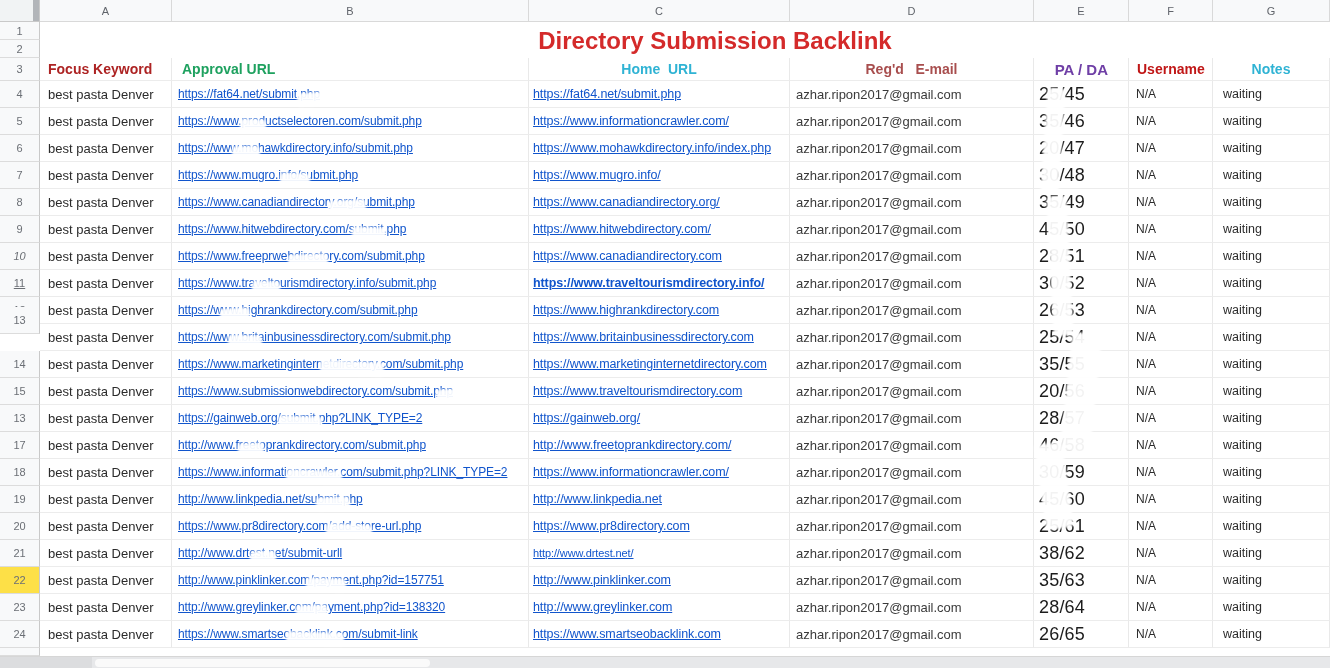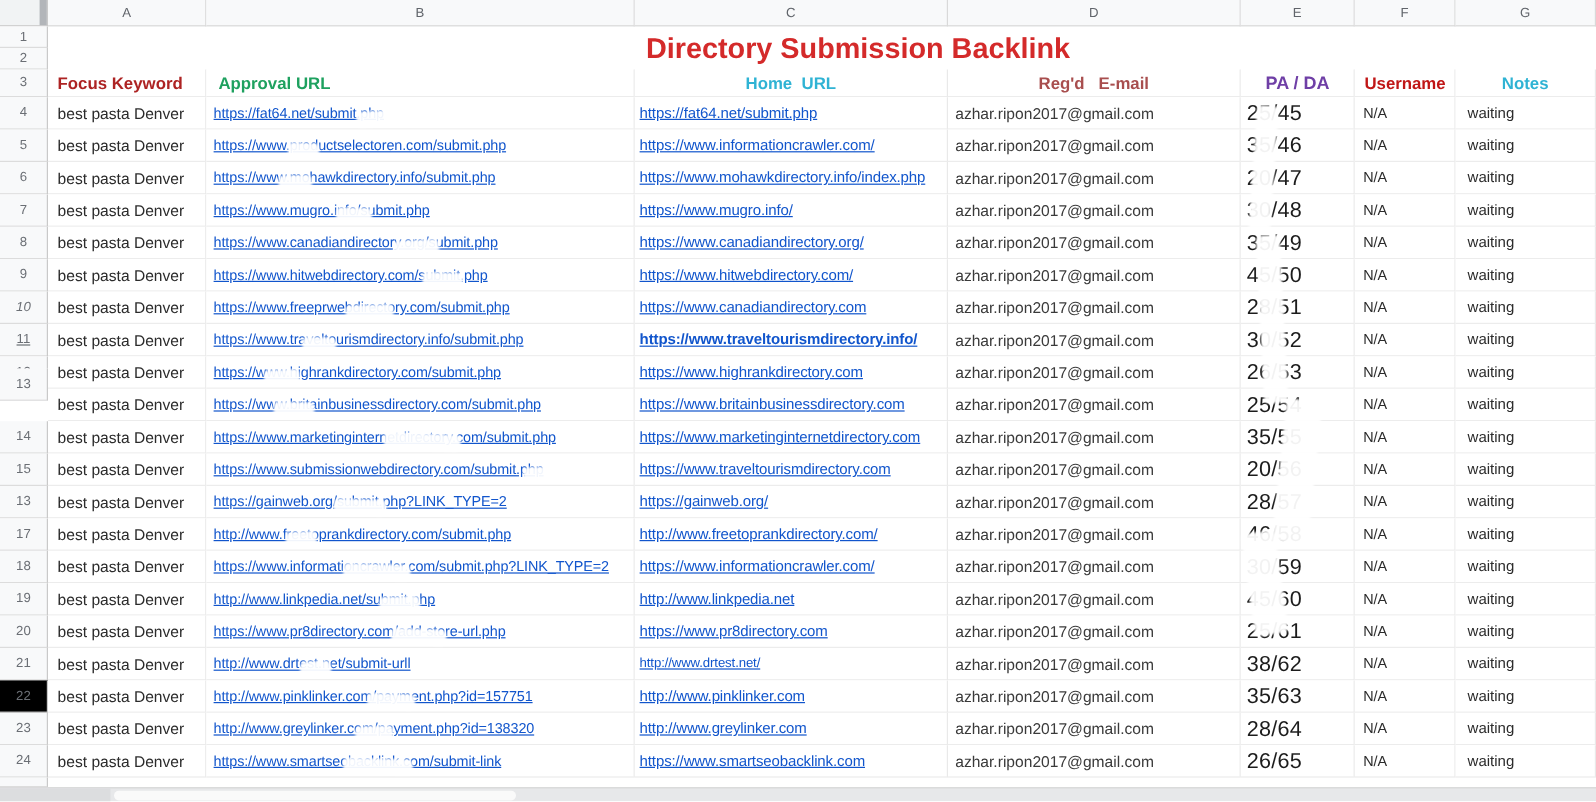--- a/index.html
+++ b/index.html
@@ -18,21 +18,21 @@
     height:22px;box-sizing:border-box;background:#f8f9fa;border-right:1px solid #d9d9d9;
     border-bottom:1px solid #d9d9d9;color:#60646a;font-size:11px;display:flex;
     align-items:center;justify-content:center;
   }
   
   .rownum{
     position:absolute;left:0;width:40px;box-sizing:border-box;background:#f8f9fa;
     border-right:1px solid #c9c9c9;border-bottom:1px solid #dcdcdc;color:#6b6f75;
     font-size:11px;display:flex;align-items:center;justify-content:center;
   }
-  .rownum.hl{background:#000000;}
+  .rownum.hl{background:#fde047;}
   
   .cell{
     position:absolute;box-sizing:border-box;border-right:1px solid #e9e9e9;
     border-bottom:1px solid #ececec;display:flex;align-items:center;
     white-space:pre;overflow:hidden;color:#2b2b2b;background:#fff;
   }
   .cell.link{color:#1155cc;text-decoration:underline;font-size:12px;letter-spacing:-0.1px;cursor:pointer;}
   .cell.kw{font-size:13px;padding-left:8px;}
   .cell.email{font-size:13px;color:#3a3a3a;}
   .cell.pada{font-size:18px;color:#1c1c1c;padding-left:5px;letter-spacing:0.2px;}

